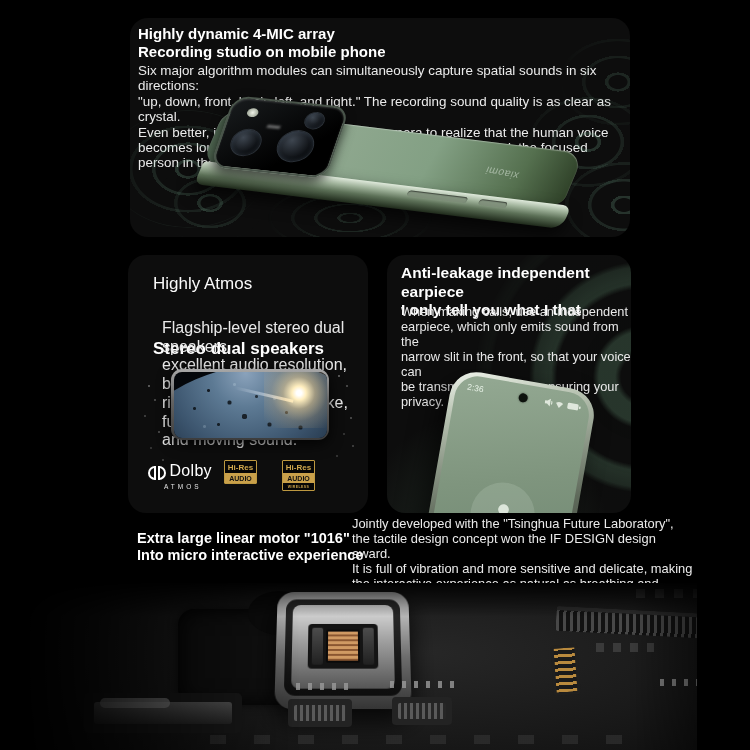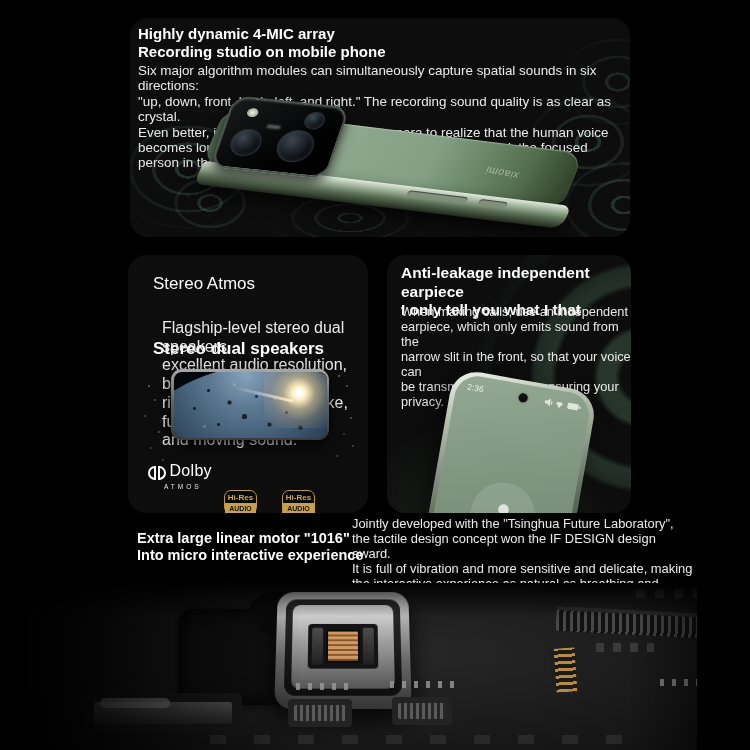--- a/index.html
+++ b/index.html
@@ -82,21 +82,21 @@
   .dolby-logo { position:absolute; left:20px; top:207px; }
   .dolby-row { display:flex; align-items:flex-end; gap:4px; }
   .dd { display:flex; gap:1.5px; }
   .dg { width:8px; height:14px; border:2.5px solid #fff; }
   .dg-l { border-radius:9px 0 0 9px; }
   .dg-r { border-radius:0 9px 9px 0; }
   .dolby-word { font-size:16px; font-weight:500; letter-spacing:0.3px; color:#fff; }
   .dolby-sub { font-size:6.5px; letter-spacing:3px; color:#e4e4e4; margin:3px 0 0 16px; }
 
   .hires { position:absolute; width:33px; border:1.5px solid #bd9840; background:#060606;
-    text-align:center; border-radius:7px;margin-top:30px; }
+    text-align:center; border-radius:1px; }
   .hires-top { font-size:8px; font-weight:bold; color:#d2a94e; padding:2px 0 1px; }
   .hires-audio { background:#c9a04a; color:#111; font-size:7px; font-weight:bold; padding:1.5px 0; }
   .hires-wl { font-size:3.5px; font-weight:bold; letter-spacing:0.4px; color:#c9a04a; padding:1.5px 0; }
 
   
   .card-ear { left:387px; top:255px; width:244px; height:258px; }
   .card-ear .ttl { position:absolute; left:14px; top:9px; font-size:15.5px; font-weight:bold;
                    line-height:1.2; white-space:pre-line; color:#fff; }
   .card-ear .bdy { position:absolute; left:14px; top:50px; font-size:12.8px; line-height:1.17;
                    white-space:pre-line; color:#e9e9e9; }
@@ -210,21 +210,21 @@
         <div class="cam-mark"></div>
         <div class="lens" style="left:74px; top:6px; width:20px; height:18px;"></div>
         <div class="lens" style="left:10px; top:30px; width:30px; height:28px;"></div>
         <div class="lens" style="left:56px; top:26px; width:36px; height:33px;"></div>
       </div>
       <div class="xiaomi-mark">xiaomi</div>
     </div>
   </section>
 
   <section class="card card-dolby">
-    <div class="t1">Stereo Atmos</div>
+    <div class="t1">Highly Atmos</div>
     <div class="t2">Stereo dual speakers</div>
     <div class="bdy">Flagship-level stereo dual speakers,
 excellent audio resolution, bring pure treble,
 rich bass, delicate, lifelike, full sound quality,
 and moving sound.</div>
 
     <div class="dust" style="left:20px; top:130px; box-shadow:6px 14px 0 rgba(255,255,255,0.3), -4px 30px 0 rgba(255,255,255,0.25), 10px 46px 0 rgba(255,255,255,0.3), 2px 62px 0 rgba(255,255,255,0.2), 14px 74px 0 rgba(255,255,255,0.25);"></div>
     <div class="dust" style="left:210px; top:120px; box-shadow:8px 10px 0 rgba(255,255,255,0.3), 2px 26px 0 rgba(255,255,255,0.25), 12px 42px 0 rgba(255,255,255,0.3), 5px 58px 0 rgba(255,255,255,0.2), 14px 70px 0 rgba(255,255,255,0.25), -2px 80px 0 rgba(255,255,255,0.2);"></div>
 
     <div class="space-phone">

